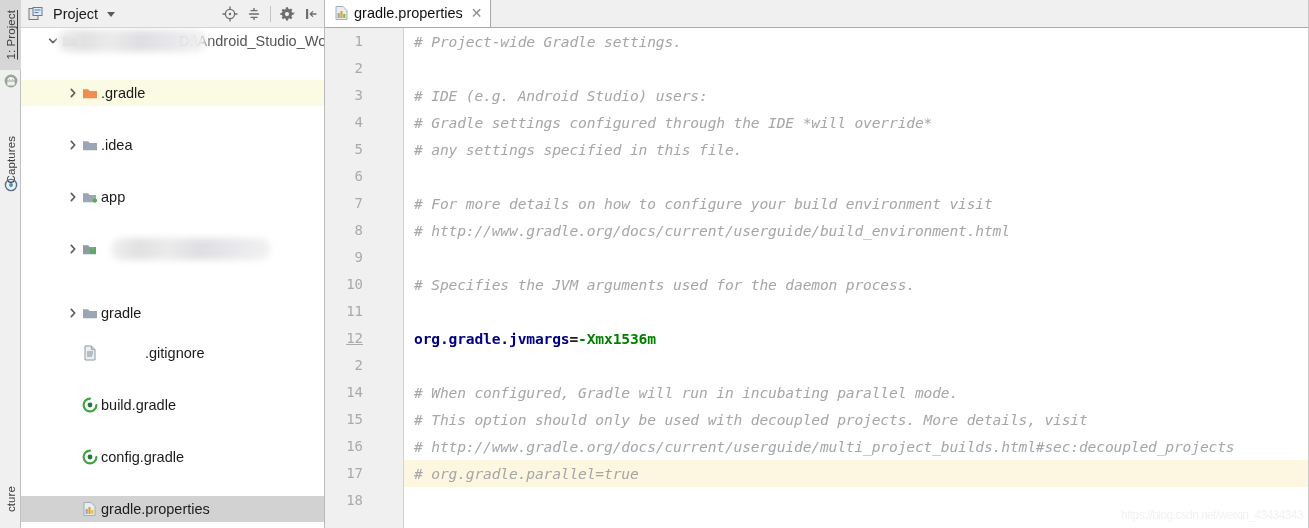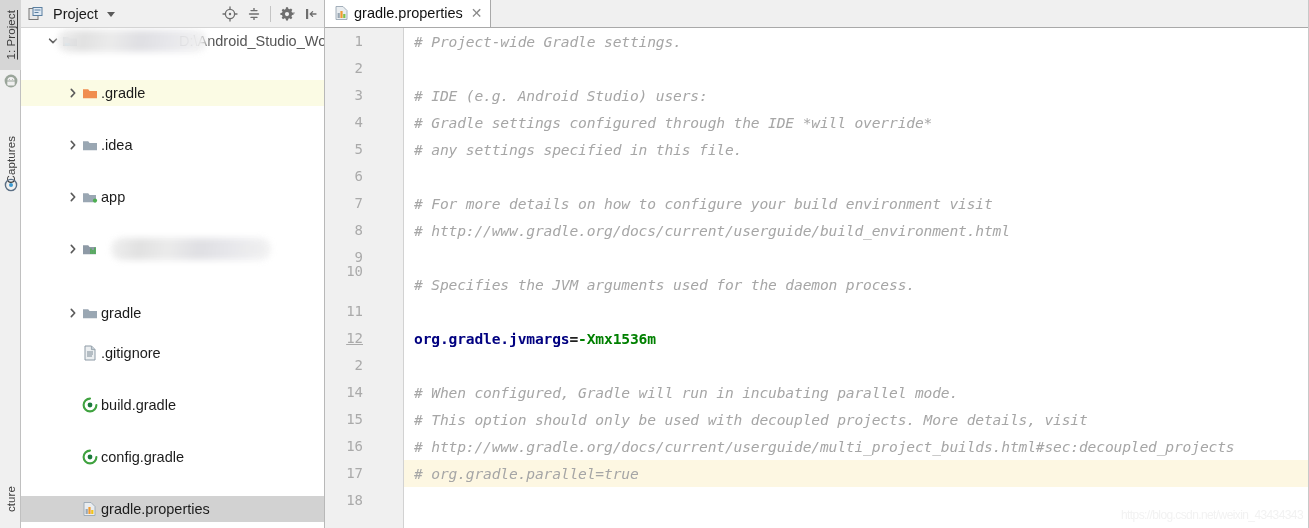--- a/index.html
+++ b/index.html
@@ -424,21 +424,21 @@
             </svg>
         </span>
         <span class="ico">
           <svg width="16" height="15" viewBox="0 0 16 15">
             <path d="M1 3.2h5.2L7.6 5H15v7.2H1z" fill="#9aa7b3"></path>
           </svg>
         </span>
         <span class="lbl">gradle</span>
       </div>
 
-      <div class="tree-row" style="top:156px;padding-left:60px;">
+      <div class="tree-row" style="top:156px;padding-left:60px;gap:44px;">
         <span class="ico">
           <svg width="14" height="16" viewBox="0 0 14 16">
             <path d="M2 1h6.5L12 4.5V15H2z" fill="#eceff1" stroke="#8d9aa5" stroke-width="1"></path>
             <path d="M8.4 1v3.6H12" fill="#c3ccd4" stroke="#8d9aa5" stroke-width=".8"></path>
             <path d="M4 7h6M4 9h6M4 11h5" stroke="#7d8b96" stroke-width="1"></path>
           </svg>
         </span>
         <span class="lbl">.gitignore</span>
       </div>
 
@@ -501,21 +501,21 @@
       <div class="gutter">
         <div class="ln" style="top:0px;">1</div>
         <div class="ln" style="top:27px;">2</div>
         <div class="ln" style="top:54px;">3</div>
         <div class="ln" style="top:81px;">4</div>
         <div class="ln" style="top:108px;">5</div>
         <div class="ln" style="top:135px;">6</div>
         <div class="ln" style="top:162px;">7</div>
         <div class="ln" style="top:189px;">8</div>
         <div class="ln" style="top:216px;">9</div>
-        <div class="ln" style="top:230px;">10</div>
+        <div class="ln" style="top:243px;">10</div>
         <div class="ln" style="top:270px;">11</div>
         <div class="ln" style="top:297px;text-decoration:underline;">12</div>
         <div class="ln" style="top:324px;">2</div>
         <div class="ln" style="top:351px;">14</div>
         <div class="ln" style="top:378px;">15</div>
         <div class="ln" style="top:405px;">16</div>
         <div class="ln" style="top:432px;">17</div>
         <div class="ln" style="top:459px;">18</div>
       </div>
 

